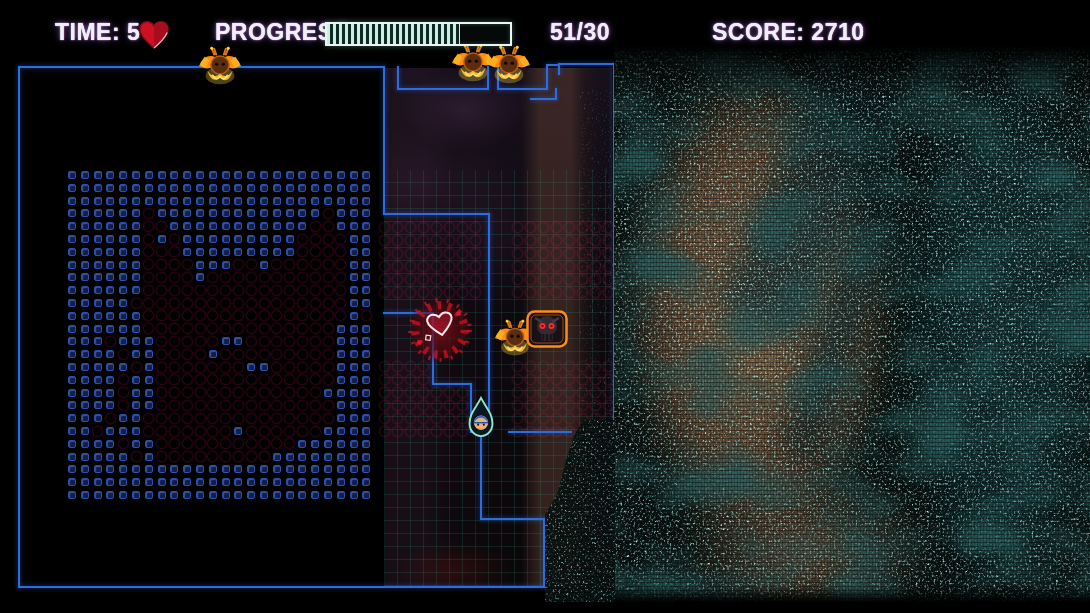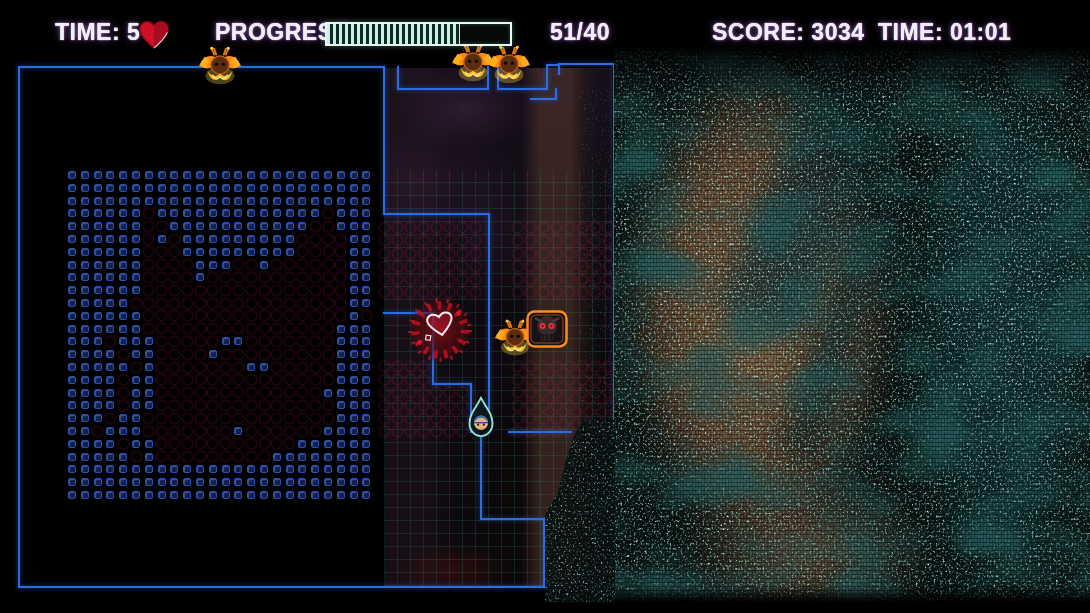--- a/index.html
+++ b/index.html
@@ -1069,18 +1069,17 @@
     </div>
     <svg class="hud-heart" viewBox="0 0 24 22">
       <path d="M12 20.5 C5 15 2 10.5 2 7 C2 4.2 4.2 2 7 2 C9 2 10.8 3.1 12 4.8 C13.2 3.1 15 2 17 2 C19.8 2 22 4.2 22 7 C22 10.5 19 15 12 20.5 Z" fill="#cf1024" stroke="#8a0a18" stroke-width="1"></path>
       <path d="M12 4.8 C13.2 3.1 15 2 17 2 C19.8 2 22 4.2 22 7 C22 10.5 19 15 12 20.5 Z" fill="#a60d1e"></path>
       <path d="M12 20.5 C17 16.5 20 12.6 21.4 9.6" fill="none" stroke="#ffe9ec" stroke-width="0.9" opacity="0.8"></path>
     </svg>
     <div class="hud-text progress-label">PROGRESS:</div>
     <div class="pbar">
       <div class="pbar-fill" style="width: 72.9%;"></div>
     </div>
-    <div class="hud-text progress-count">51/40</div>
-    <div class="hud-text score">SCORE: 3034</div>
-    <div class="hud-text time">TIME: 01:01</div>
+    <div class="hud-text progress-count">51/30</div>
+    <div class="hud-text score">SCORE: 2710</div>
   </div>
 
 </div>
 
 </body></html>

